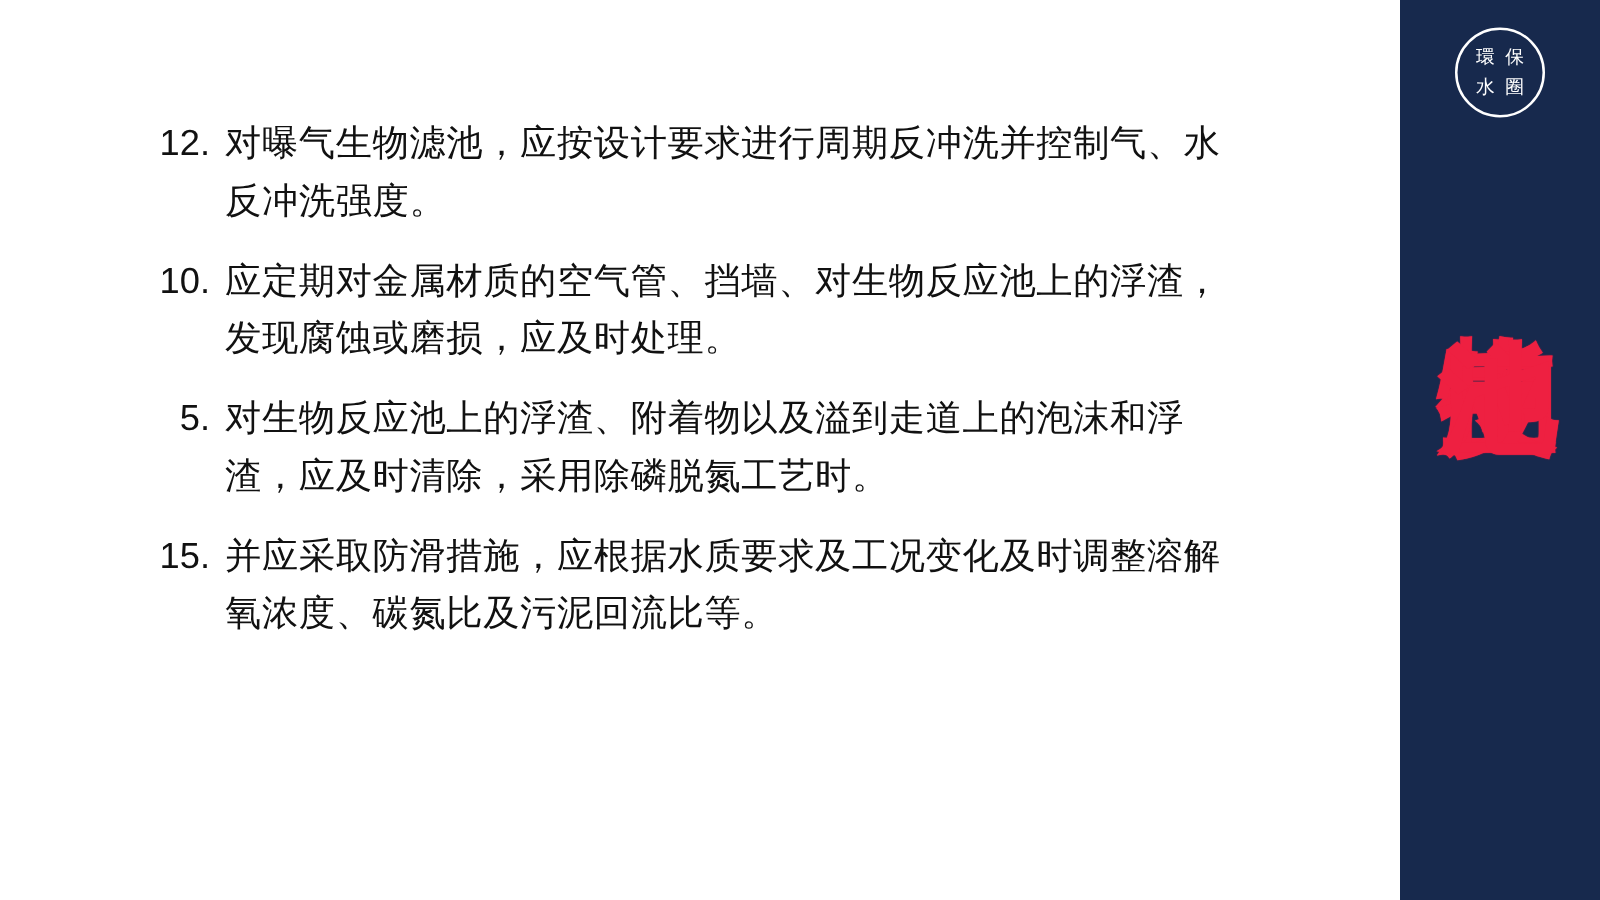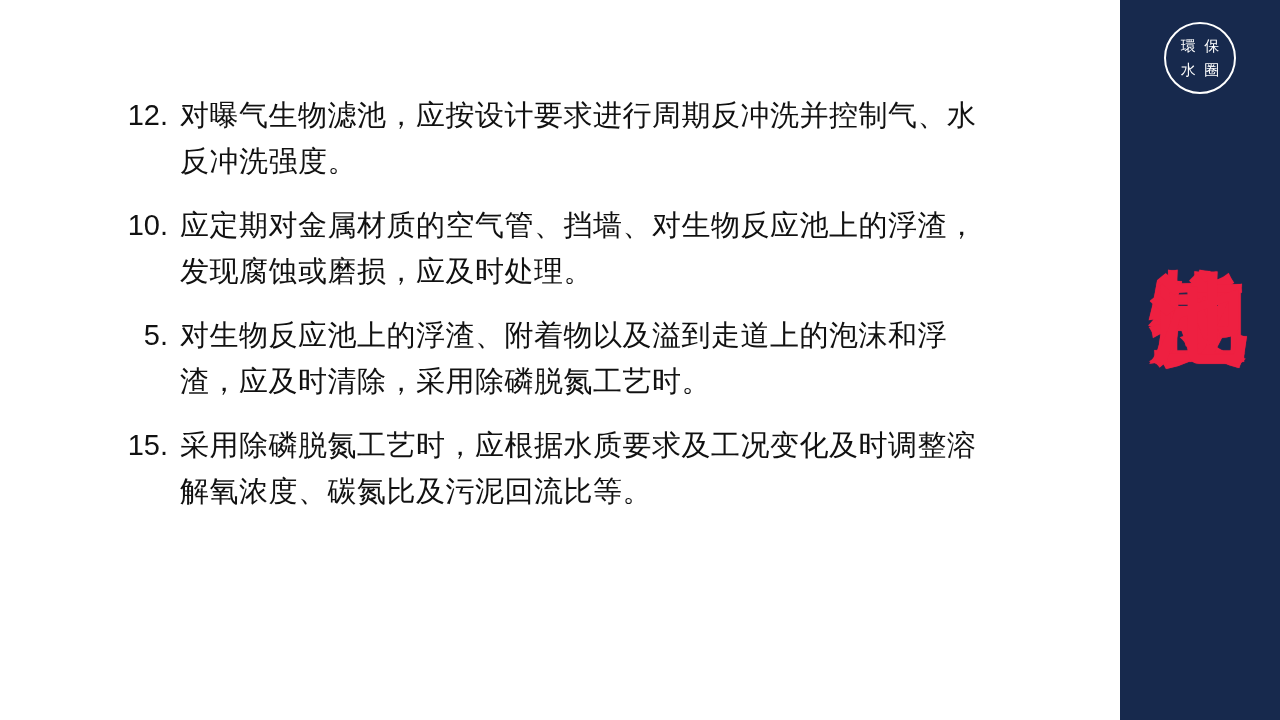--- a/index.html
+++ b/index.html
@@ -125,21 +125,21 @@
     </div>
 
 
     <div class="item">
       <div class="item-number">5.</div>
       <div class="item-text">对生物反应池上的浮渣、附着物以及溢到走道上的泡沫和浮渣，应及时清除，采用除磷脱氮工艺时。</div>
     </div>
 
     <div class="item">
       <div class="item-number">15.</div>
-      <div class="item-text">采用除磷脱氮工艺时，应根据水质要求及工况变化及时调整溶解氧浓度、碳氮比及污泥回流比等。</div>
+      <div class="item-text">并应采取防滑措施，应根据水质要求及工况变化及时调整溶解氧浓度、碳氮比及污泥回流比等。</div>
     </div>
 
   </div>
 
   <div id="right-panel">
 
     <div id="logo-badge">
       <div class="logo-inner">
         <span>環</span>
         <span>保</span>

